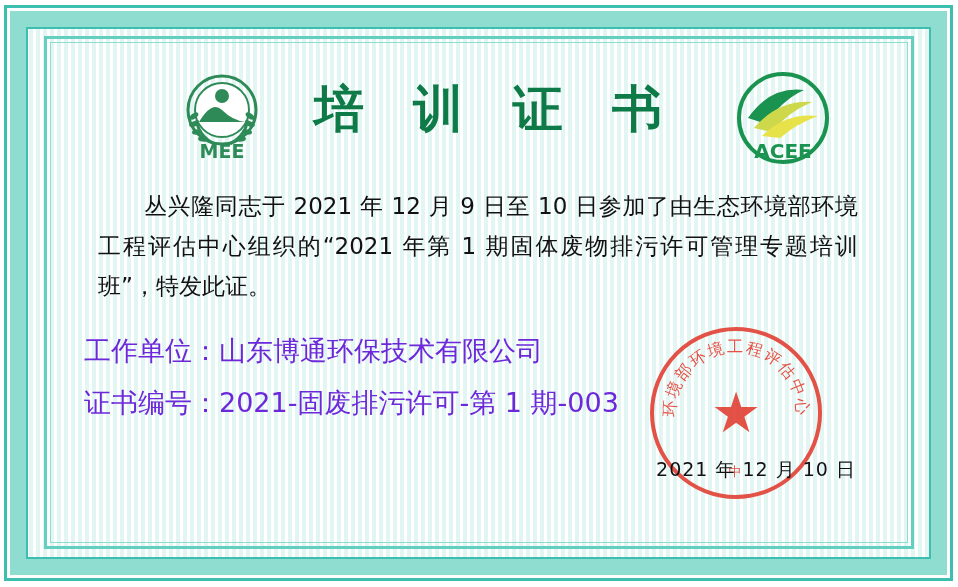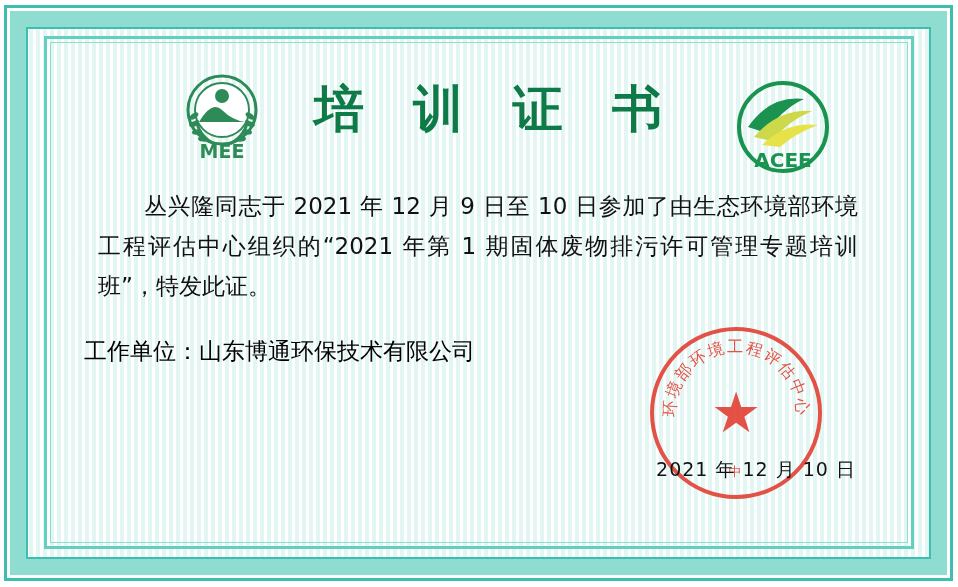--- a/index.html
+++ b/index.html
@@ -90,21 +90,21 @@
   .mee-logo {
     position: absolute;
     left: 108px;
     top: 10px;
     width: 97px;
     height: 108px;
   }
   .acee-logo {
     position: absolute;
     right: 60px;
-    top: 25px;
+    top: 16px;
     width: 114px;
     height: 110px;
   }
   .cert-title {
     position: absolute;
     left: 0;
     right: 0;
     top: 26px;
     text-align: center;
     font-size: 50px;
@@ -124,23 +124,23 @@
     color: #111111;
     font-family: "DejaVu Sans", "Liberation Sans", sans-serif;
     text-align: justify;
   }
   .para {
     text-indent: 46px;
     margin: 14px;
   }
   .field-row {
     margin-top: 26px;
-    font-size: 23px;
+    font-size: 27px;
     line-height: 38px;
-    color: #000000;
+    color: #6d28d9;
     font-family: "DejaVu Sans", "Liberation Sans", sans-serif;
   }
   .field-row.second {
     margin-top: 14px;
   }
   .date-line {
     position: absolute;
     right: 44px;
     bottom: 52px;
     font-size: 19px;
@@ -241,20 +241,23 @@
 
     </div>
 
     <div class="body-text">
       <p class="para">丛兴隆同志于 2021 年 12 月 9 日至 10 日参加了由生态环境部环境工程评估中心组织的“2021 年第 1 期固体废物排污许可管理专题培训班”，特发此证。</p>
 
       <div class="field-row">
         <span>工作单位：</span><span>山东博通环保技术有限公司</span>
       </div>
 
+      <div class="field-row second">
+        <span>证书编号：</span><span>2021-固废排污许可-第 1 期-003</span>
+      </div>
     </div>
 
     <div class="seal">
       <svg class="seal-text-svg" viewBox="0 0 172 172" aria-hidden="true">
         <defs>
           <path id="sealArc" d="M 22 86 A 64 64 0 0 1 150 86" fill="none"></path>
         </defs>
         <text font-family="DejaVu Sans, sans-serif" font-size="17" fill="#e23b2e" letter-spacing="2">
           <textPath href="#sealArc" startOffset="50%" text-anchor="middle">环境部环境工程评估中心</textPath>
         </text>

